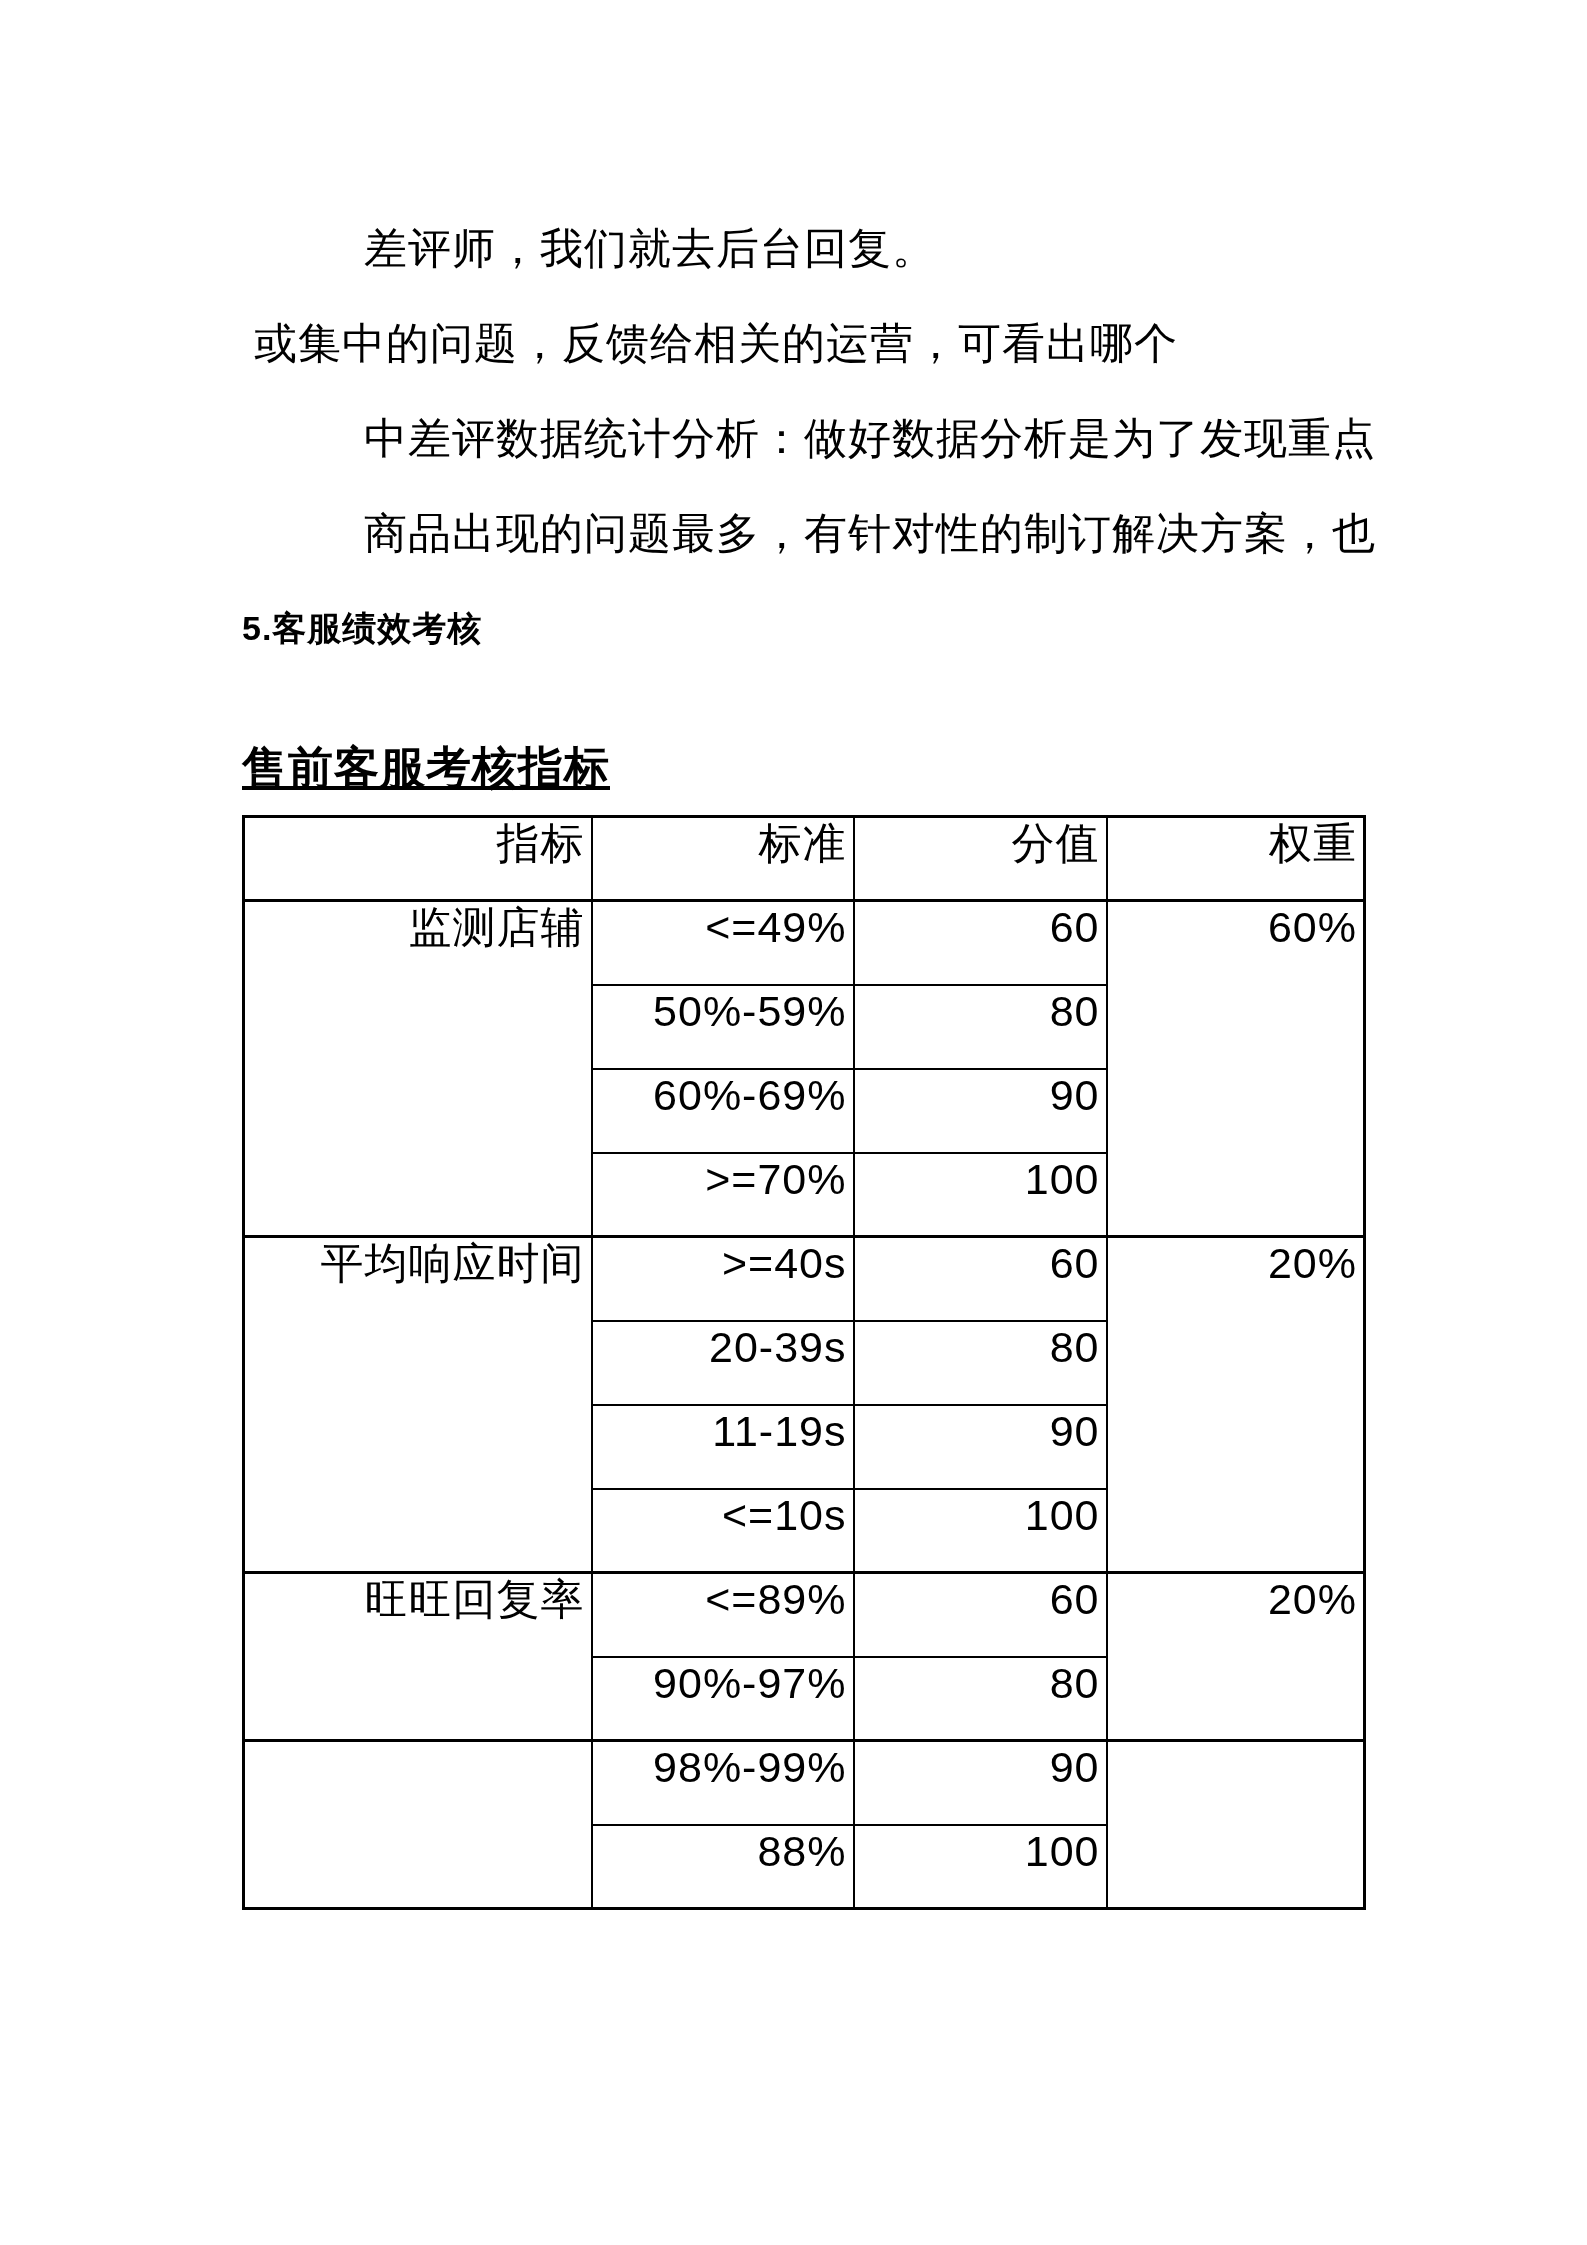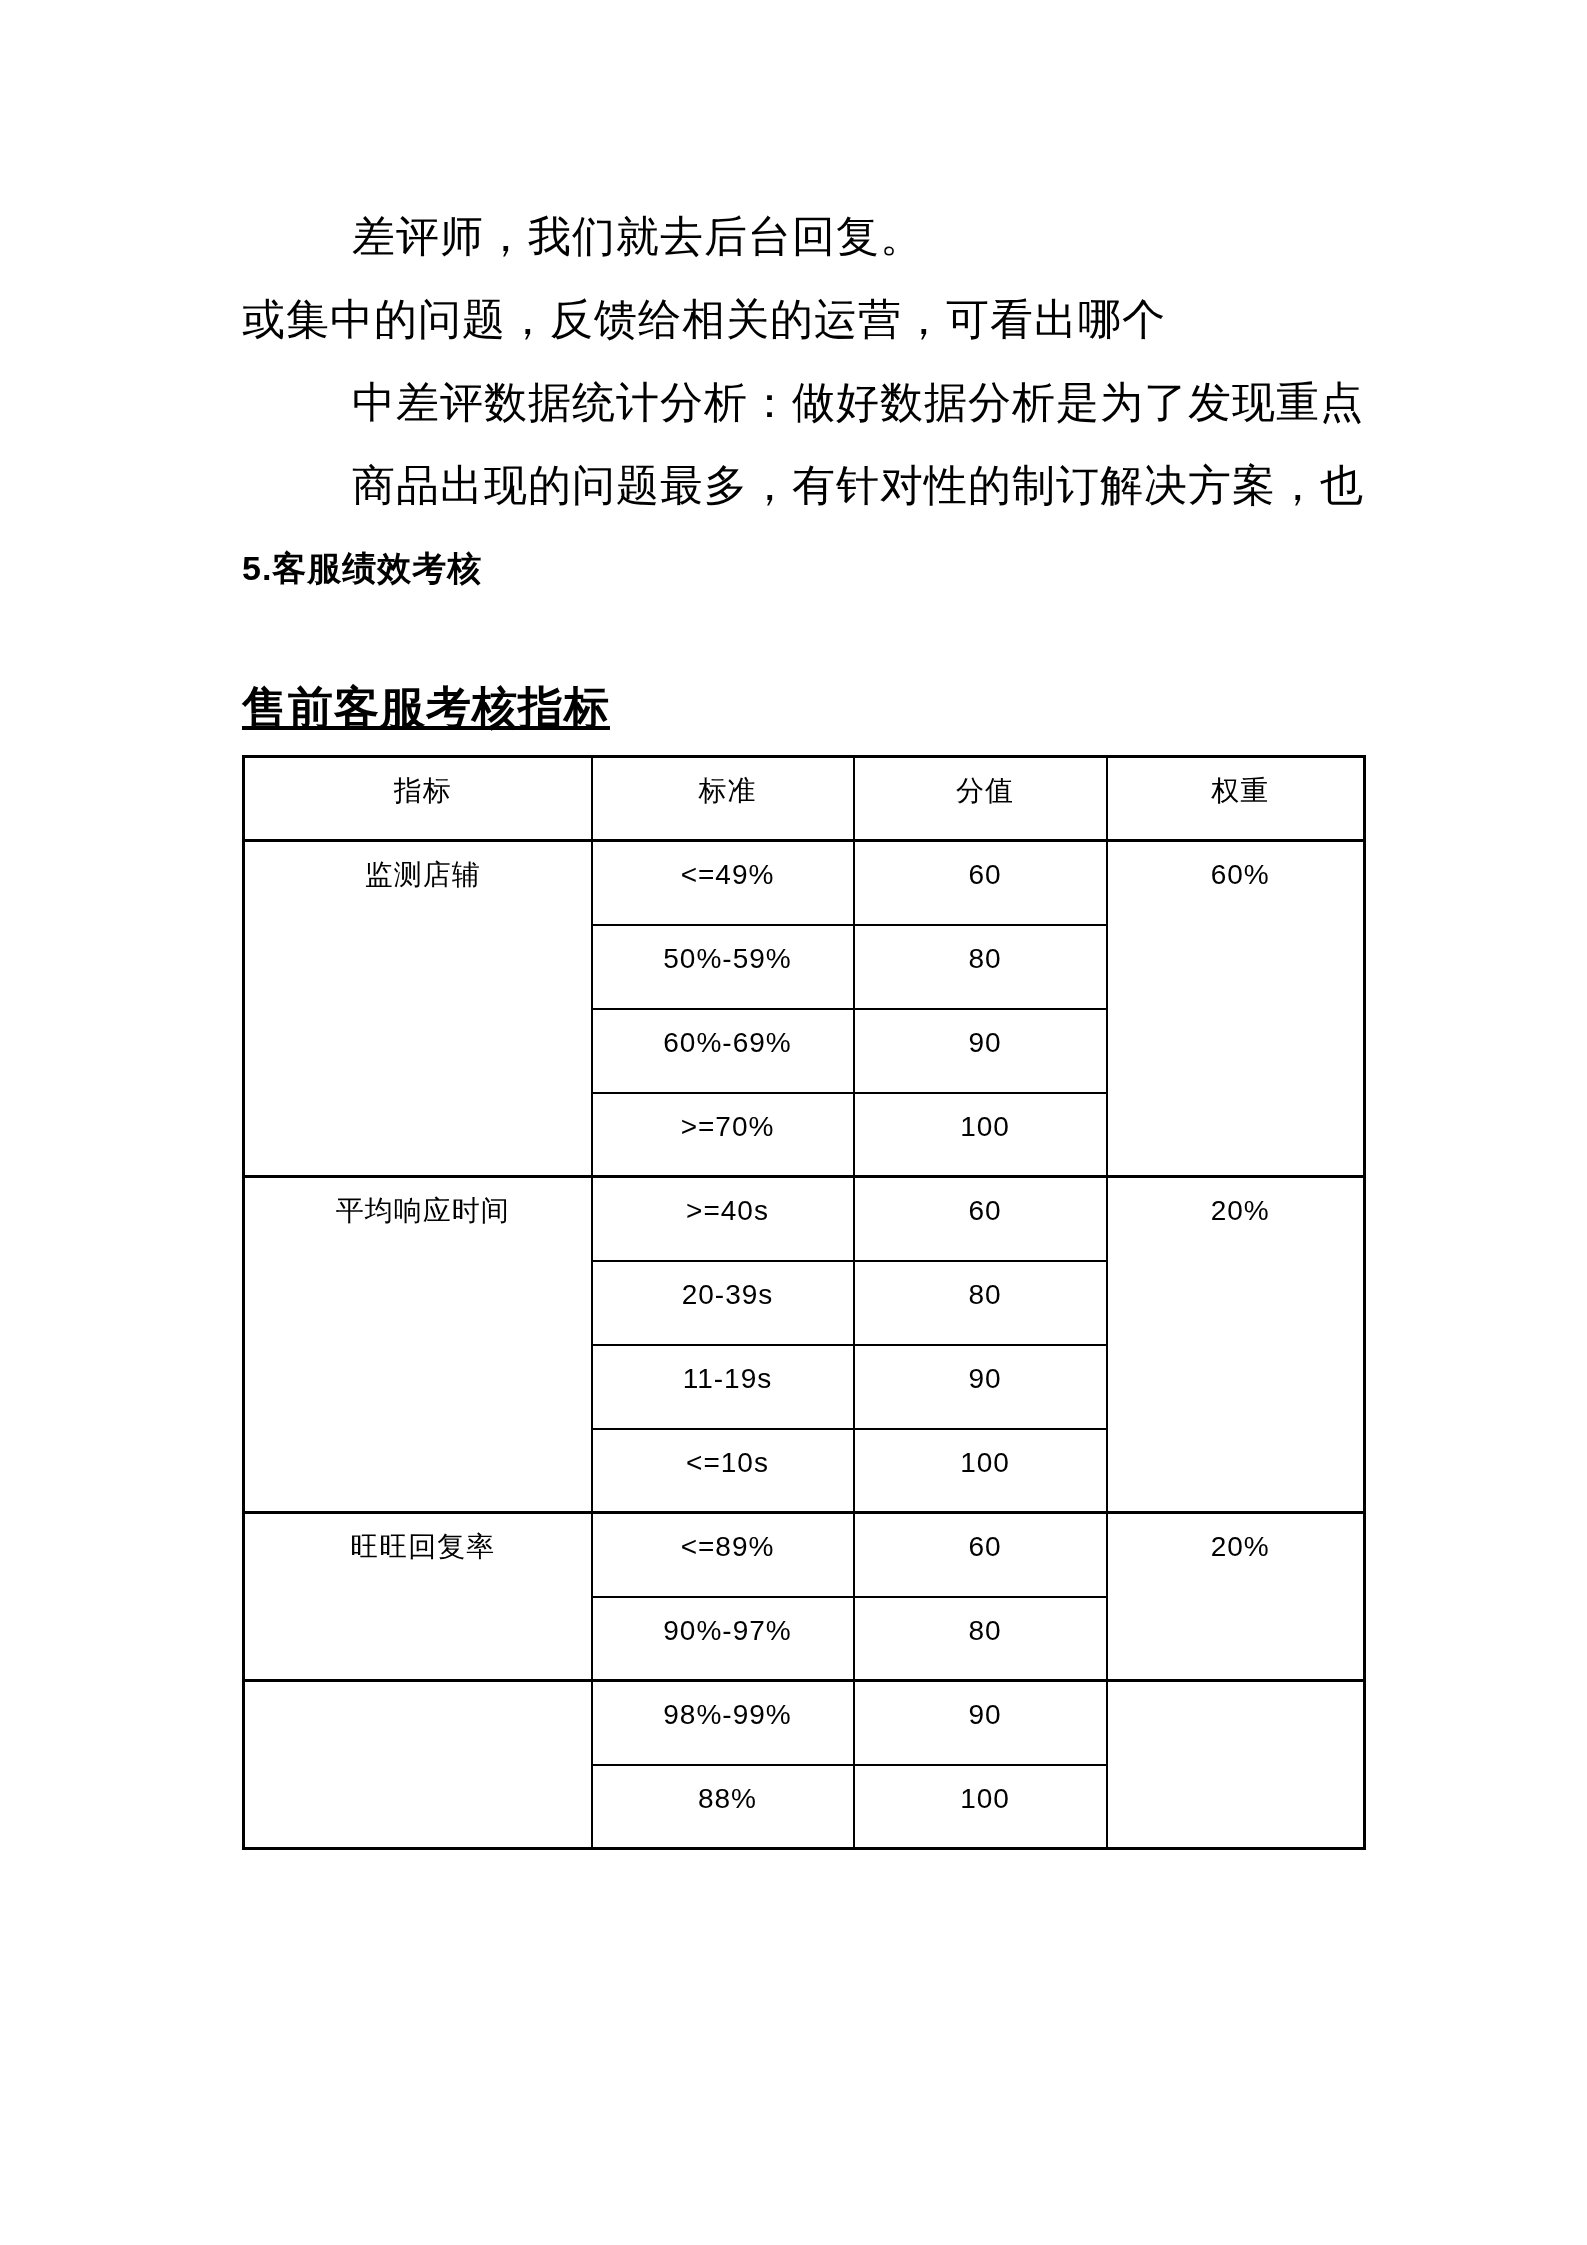--- a/index.html
+++ b/index.html
@@ -11,21 +11,21 @@
     color:#000000;
     font-family:"Liberation Sans", sans-serif;
     overflow:hidden;
   }
   .content {
     position:absolute;
     left:242px; top:195px;
     width:1122px;
   }
   .line {
-    margin:0;
+    margin:12px;
     font-size:43px;
     line-height:83px;
     height:83px;
     white-space:nowrap;
     letter-spacing:1px;
   }
   .line.indent { padding-left:110px; }
   .heading {
     margin:0;
     font-size:34px;
@@ -46,24 +46,24 @@
   }
   table.kpi {
     border-collapse:collapse;
     table-layout:fixed;
     width:1121px;
     margin-top:6px;
   }
   table.kpi th, table.kpi td {
     border:2px solid #000000;
     font-weight:normal;
-    font-size:28px;
-    text-align:center;
+    font-size:43px;
+    text-align:right;
     vertical-align:top;
-    padding:18px 6px 0 16px;
+    padding:2px 6px 0 16px;
     line-height:1.1;
     height:84px;
     box-sizing:border-box;
     overflow:hidden;
     letter-spacing:1px;
   }
   table.kpi { border:3px solid #000000; }
   table.kpi thead th { border-bottom-width:3px; }
   table.kpi tr.group-start td { border-top-width:3px; }
 </style>

